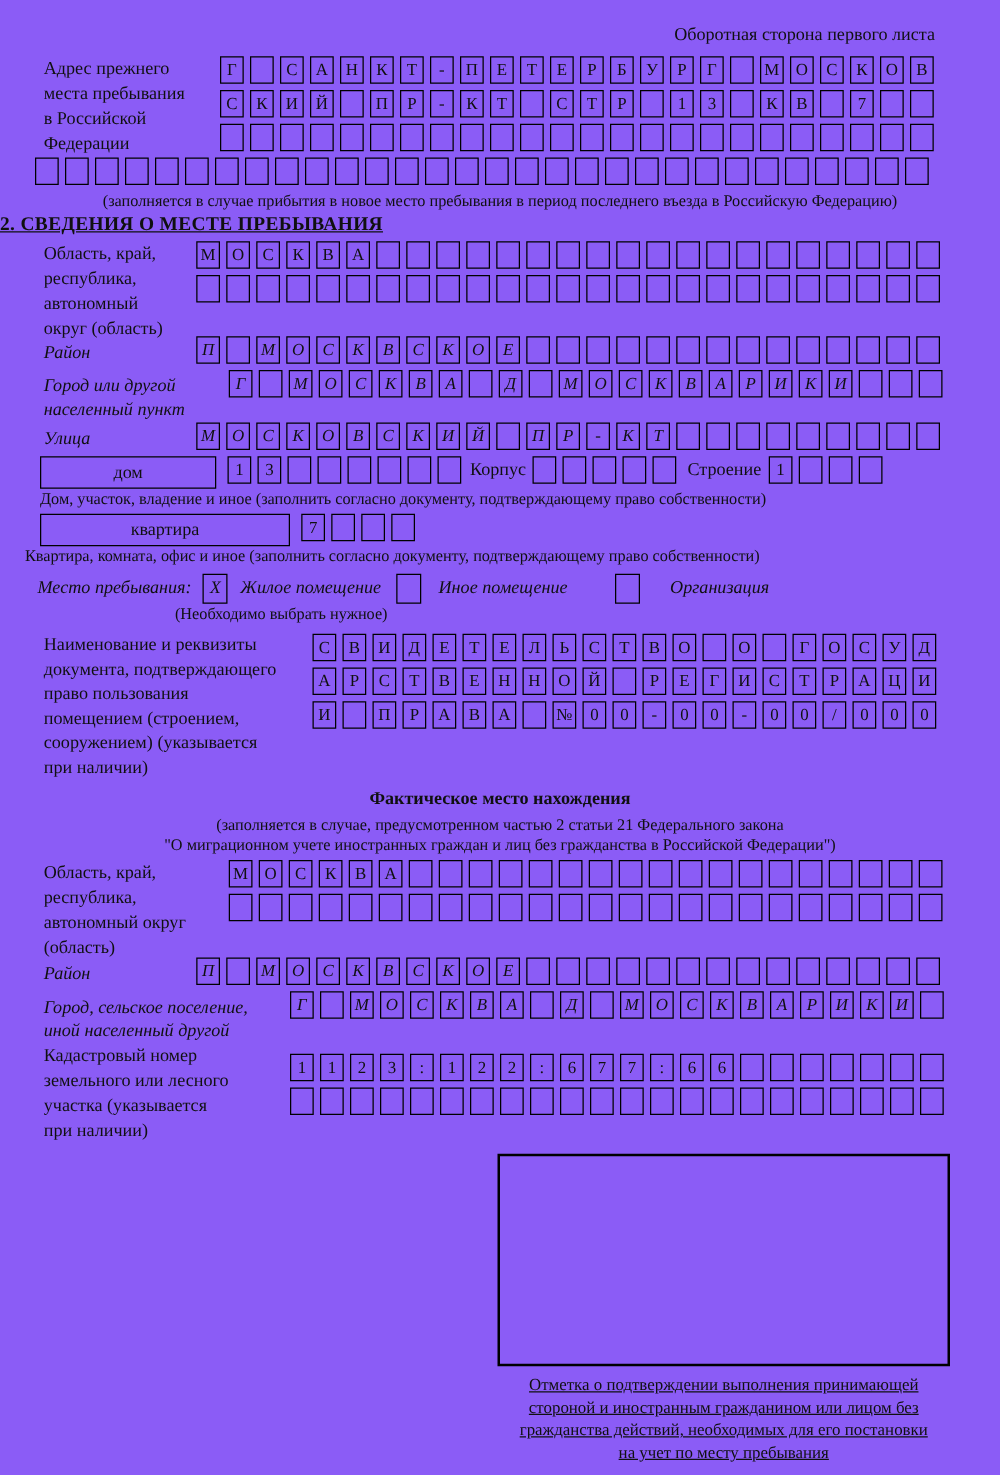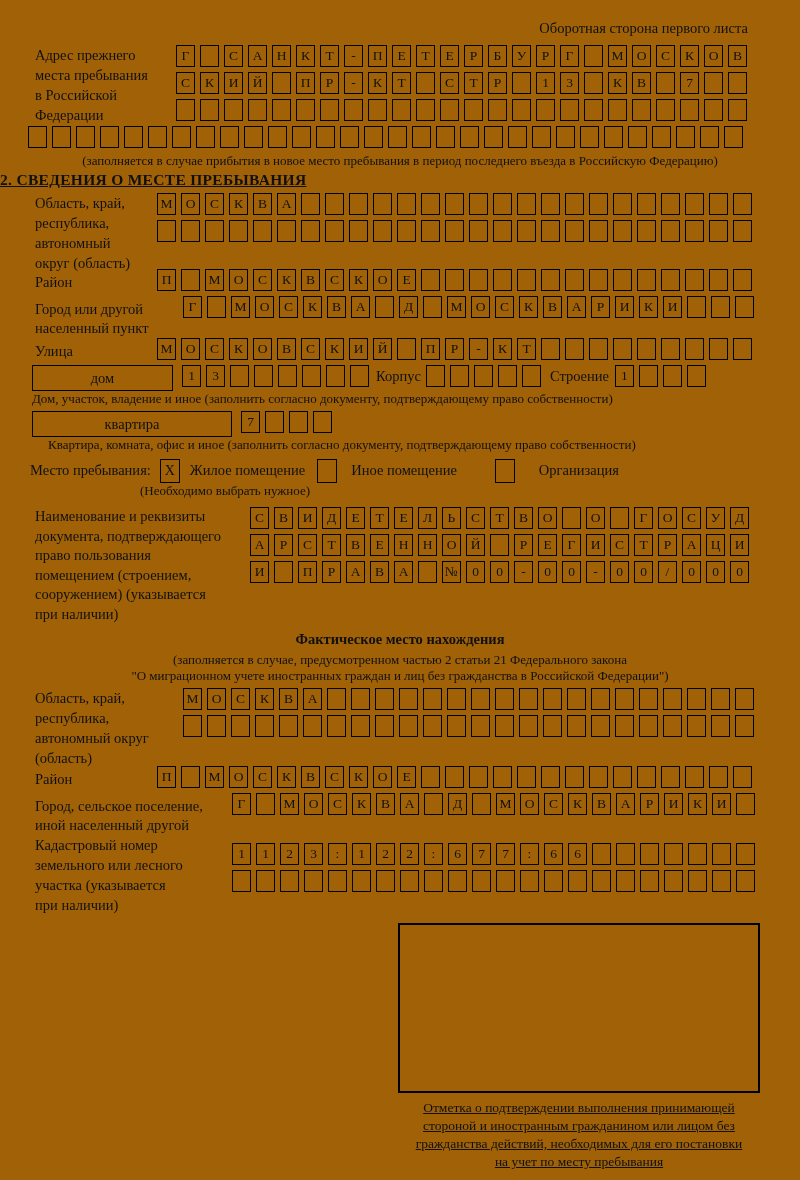--- a/index.html
+++ b/index.html
@@ -1,30 +1,30 @@
 <!DOCTYPE html>
 <html><head>
 <meta charset="utf-8">
 <style>
   html,body{margin:0;padding:0;background:#f2f2f2;}
-  .page{width:800px;height:1180px;margin:0 auto;background:#a16207;color:#101010;
+  .page{width:800px;height:1180px;margin:0 auto;background:#8b5cf6;color:#101010;
         font-family:"Liberation Serif","DejaVu Serif",serif;position:relative;overflow:hidden;}
   .hdr{text-align:right;padding:20px 52px 0 0;font-size:14.5px;}
   .field{position:relative;}
   .alabel{position:absolute;left:35px;top:0;font-size:14.5px;line-height:20px;white-space:pre-line;}
   .cellrow{display:flex;gap:5px;margin-bottom:5px;}
   .cell{width:19px;height:22px;border:1.8px solid #000;box-sizing:border-box;flex:none;
         display:flex;align-items:center;justify-content:center;font-size:13.5px;line-height:1;}
   .ml176{margin-left:176px}.ml157{margin-left:157px}.ml183{margin-left:183px}
   .ml250{margin-left:250px}.ml232{margin-left:232px}.ml28{margin-left:28px}
   .caption{font-size:13px;line-height:16px;}
   .center{text-align:center;}
   .sect-title{font-weight:bold;font-size:15.5px;margin:2px 0 2px 0;letter-spacing:.3px;text-decoration:underline;}
   .sub-title{font-weight:bold;font-size:14.5px;text-align:center;margin:2px 0 4px 0;}
-  .fline{display:flex;align-items:flex-start;}
+  .fline{display:flex;align-items:flex-start;font-style:italic;}
   .fline-label{box-sizing:border-box;padding:4px 4px 0 35px;font-size:14.5px;line-height:19px;flex:none;white-space:pre-line;}
   .w157{width:157px}.w183{width:183px}.w232{width:232px}
   .hrow{display:flex;align-items:flex-start;margin-left:32px;}
   .wbox{border:1.8px solid #000;height:26px;box-sizing:border-box;flex:none;
         display:flex;align-items:center;justify-content:center;font-size:14.5px;}
   .inl{font-size:14.5px;padding-top:3px;flex:none;}
   .chk{width:20px;height:24px;border:1.8px solid #000;box-sizing:border-box;flex:none;
        display:flex;align-items:center;justify-content:center;font-size:14px;}
   .stamp{margin:2px 0 0 398px;width:362px;height:170px;border:2px solid #000;box-sizing:border-box;}
   .stamp-note{margin:6px 0 0 398px;width:362px;text-align:center;font-size:13.5px;line-height:18px;white-space:pre-line;text-decoration:underline;}
@@ -343,21 +343,21 @@
 
   <div class="hrow mt4">
     <div class="wbox" style="width:200px;">квартира</div>
     <div class="cellrow" style="margin-left:9px;margin-bottom:0;">
         <span class="cell">7</span>
         <span class="cell"></span>
         <span class="cell"></span>
         <span class="cell"></span>
       </div>
   </div>
-  <div class="caption" style="margin-left:48px;">Квартира, комната, офис и иное (заполнить согласно документу, подтверждающему право собственности)</div>
+  <div class="caption" style="margin-left:20px;">Квартира, комната, офис и иное (заполнить согласно документу, подтверждающему право собственности)</div>
 
   <div class="fline mt6" style="padding-left:30px;">
     <div class="inl">Место пребывания:</div>
     <div class="chk" style="margin-left:9px;">X</div>
     <div class="inl" style="margin-left:10px;">Жилое помещение</div>
     <div class="chk" style="margin-left:12px;"></div>
     <div class="inl" style="margin-left:14px;">Иное помещение</div>
     <div class="chk" style="margin-left:38px;"></div>
     <div class="inl" style="margin-left:24px;">Организация</div>
   </div>

